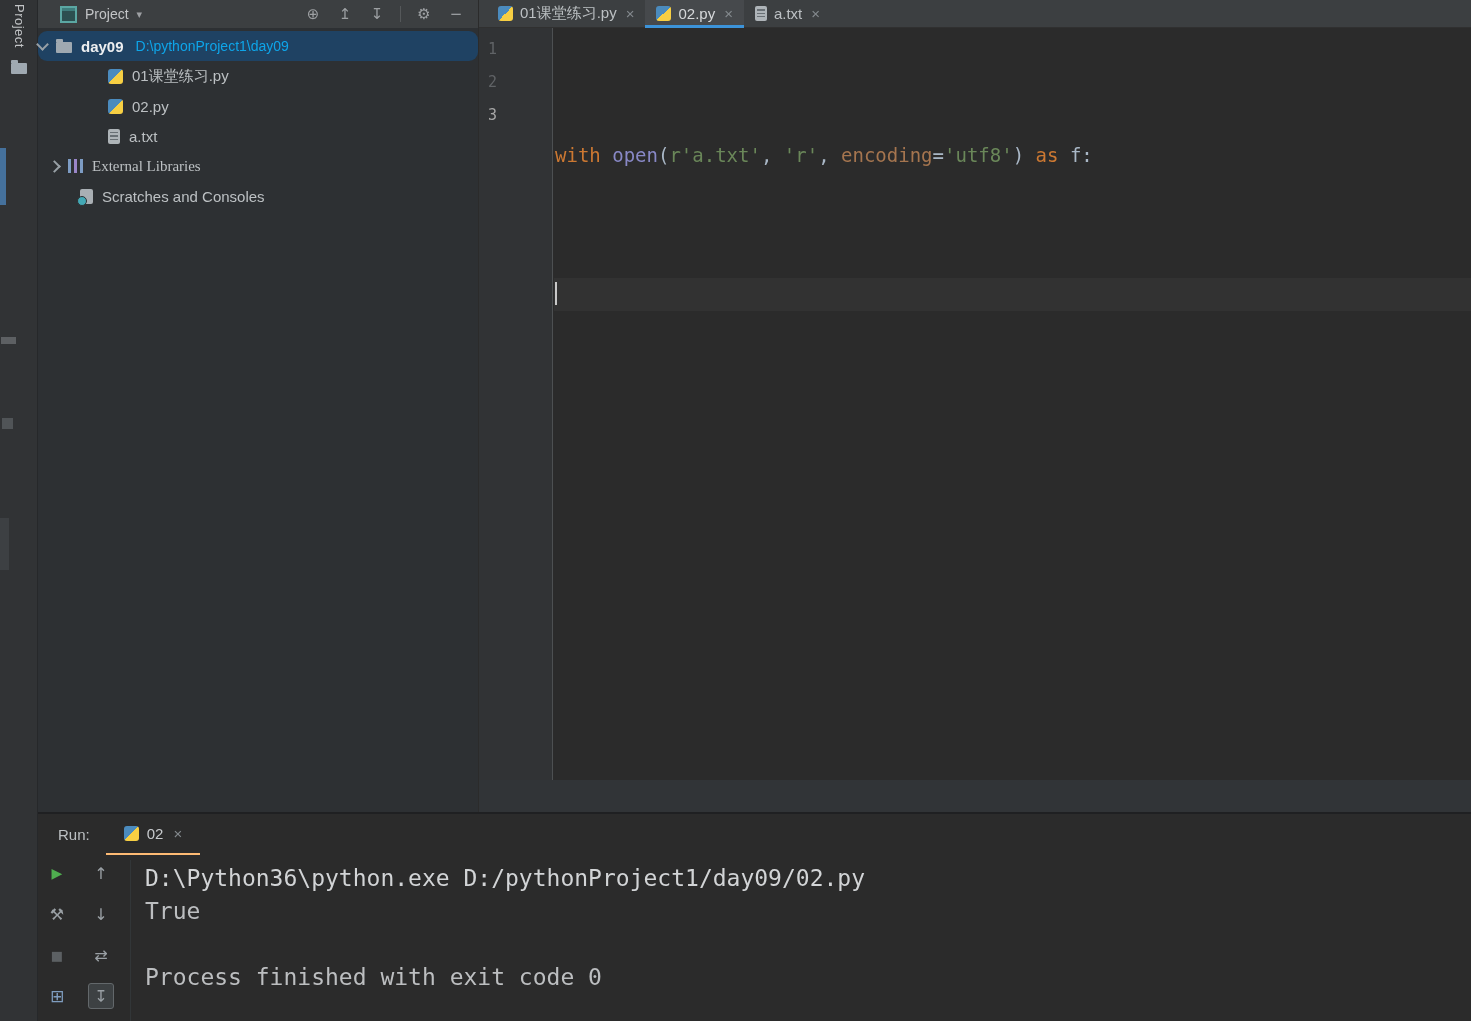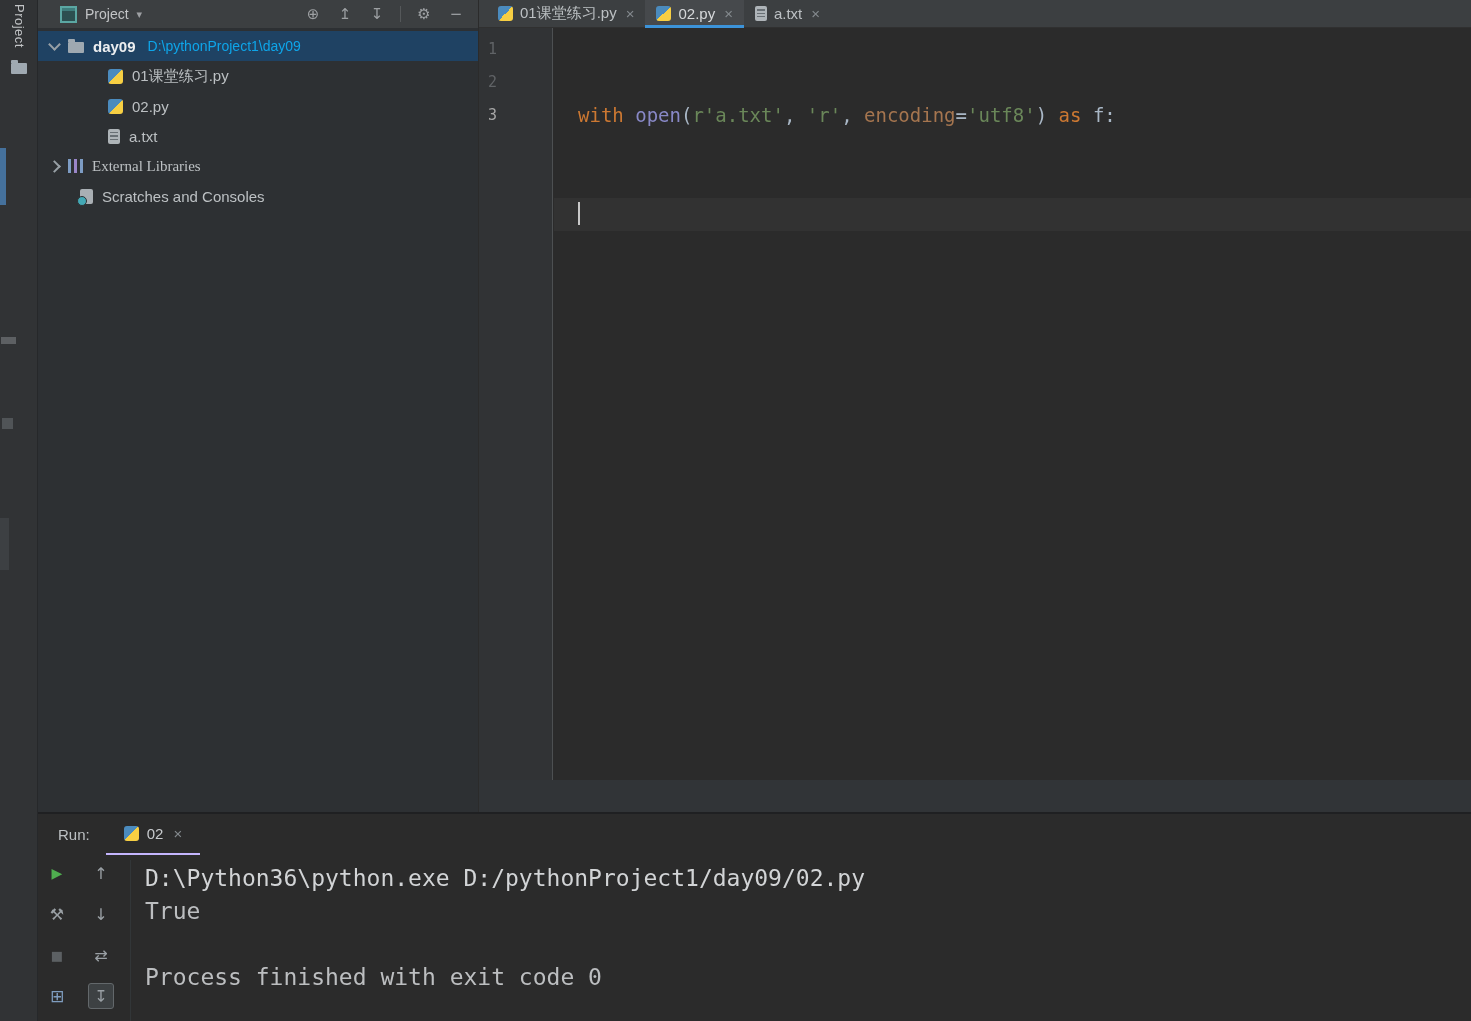--- a/index.html
+++ b/index.html
@@ -52,35 +52,35 @@
   .etab{display:flex;align-items:center;gap:7px;padding:0 11px;font-size:15px;color:#bcc0c3;position:relative;cursor:pointer;}
   .etab.active{background:#46494c;color:#d6d8da;}
   .etab.active::after{content:"";position:absolute;left:0;right:0;bottom:-1px;height:3px;background:#3c93d9;}
   .close{color:#848a8e;font-size:15px;margin-left:2px;cursor:pointer;}
 
   .gutter{position:absolute;left:0;top:28px;width:74px;bottom:32px;background:#313335;border-right:1px solid #4d5052;box-sizing:border-box;padding-top:5px;}
   .lnum{height:33px;line-height:33px;padding-left:9px;font-family:"DejaVu Sans Mono",monospace;font-size:15px;color:#606366;}
   .lnum.cur{color:#a8a8a8;}
 
   .codearea{position:absolute;left:75px;top:33px;right:0;bottom:32px;font-family:"DejaVu Sans Mono",monospace;font-size:19px;line-height:33px;white-space:pre;}
-  .cline{height:33px;padding-left:24px;}
+  .cline{height:33px;padding-left:1px;margin-top:40px;}
   .cline.current{background:#323232;}
   .tok.kw{color:#cc7832;}
   .tok.fn{color:#8888c6;}
   .tok.str{color:#6a8759;}
   .tok.arg{color:#a5754f;}
   .tok.plain{color:#a9b7c6;}
   .caret{display:inline-block;width:2px;height:23px;background:#c8c8c8;transform:translateY(4px);}
   .hscroll{position:absolute;left:0;right:0;bottom:0;height:32px;background:#313437;}
 
   
   .runpanel{position:absolute;left:38px;top:812px;right:0;bottom:0;background:#2b2b2b;border-top:2px solid #1f2022;box-sizing:border-box;}
   .runhead{position:absolute;left:0;top:0;right:0;height:41px;display:flex;align-items:center;}
   .runlabel{font-size:15px;color:#bcc0c3;margin-left:20px;}
-  .runtab{display:flex;align-items:center;gap:8px;height:100%;padding:0 18px;margin-left:16px;border-bottom:2px solid #c4b5fd;color:#c7cacd;font-size:15px;cursor:pointer;box-sizing:border-box;}
+  .runtab{display:flex;align-items:center;gap:8px;height:100%;padding:0 18px;margin-left:16px;border-bottom:2px solid #fdba74;color:#c7cacd;font-size:15px;cursor:pointer;box-sizing:border-box;}
   .runtools{position:absolute;display:flex;flex-direction:column;gap:15px;}
   .runtools.c1{left:6px;top:46px;}
   .runtools.c2{left:50px;top:46px;}
   .tbtn{width:26px;height:26px;display:flex;align-items:center;justify-content:center;background:none;border:none;padding:0;color:#9aa0a5;font-size:16px;cursor:pointer;font-family:"DejaVu Sans",sans-serif;}
   .tbtn.play{color:#4fae4f;font-size:14px;}
   .tbtn.stop{color:#5c6063;font-size:13px;}
   .tbtn.grid{color:#7f9dbf;font-size:17px;}
   .tbtn.toggled{border:1px solid #63686b;background:#3d4143;border-radius:3px;box-sizing:border-box;}
   .console{position:absolute;left:92px;top:46px;right:0;bottom:0;border-left:1px solid #323638;padding:2px 0 0 14px;font-family:"DejaVu Sans Mono",monospace;font-size:23px;line-height:33px;color:#bcbec0;box-sizing:border-box;}
   .con-line{height:33px;white-space:pre;}
@@ -110,21 +110,21 @@
       <span class="flex1"></span>
       <span class="hic">⊕</span>
       <span class="hic">↥</span>
       <span class="hic">↧</span>
       <span class="hsep"></span>
       <span class="hic">⚙</span>
       <span class="hic">−</span>
     </div>
 
     <div class="tree">
-      <div class="trow selected" style="padding-left:12px;">
+      <div class="trow selected" style="padding-left:0;border-radius:9px;">
         <span class="chev down"></span>
         <span class="icon-folder"></span>
         <span class="tname bold">day09</span>
         <span class="tpath">D:\pythonProject1\day09</span>
       </div>
       <div class="trow" style="padding-left:70px;">
         <span class="icon-python"></span>
         <span class="tname">01课堂练习.py</span>
       </div>
       <div class="trow" style="padding-left:70px;">

